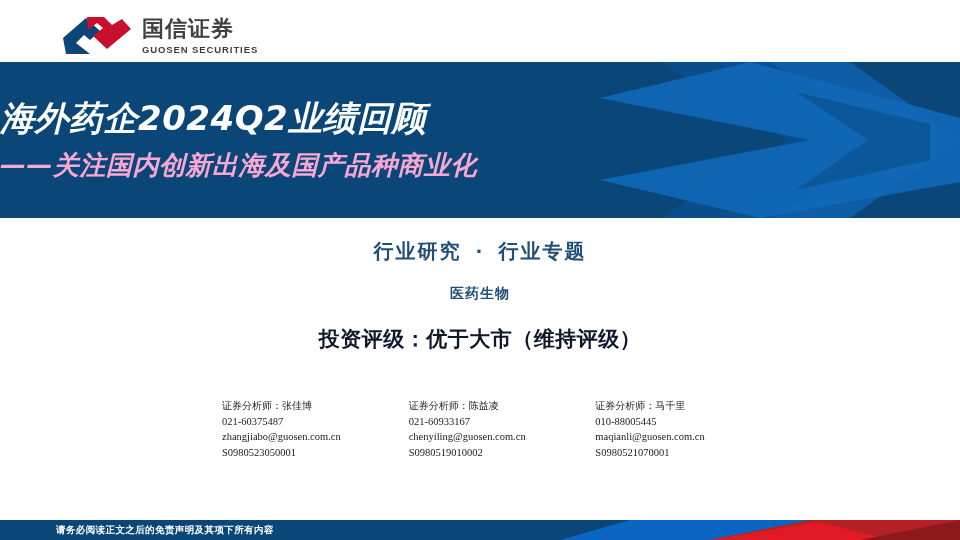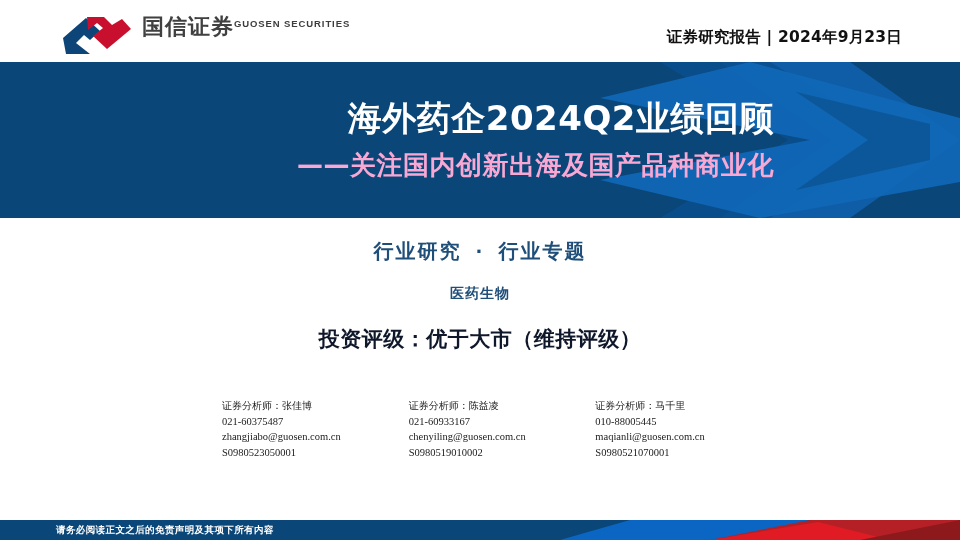--- a/index.html
+++ b/index.html
@@ -42,21 +42,21 @@
 
   #logo-mark {
     width: 74px;
     height: 42px;
     display: block;
   }
 
   #logo-text-block {
     margin-left: 8px;
     display: flex;
-    flex-direction: row;
+    flex-direction: column;
     justify-content: center;
     height: 42px;
   }
 
   #logo-cn {
     font-family: "DejaVu Sans", "Liberation Sans", sans-serif;
     font-size: 22px;
     font-weight: bold;
     color: #404040;
     letter-spacing: 1px;
@@ -105,23 +105,24 @@
   }
 
   #banner-text {
     position: absolute;
     left: 0;
     top: 0;
     width: 774px;
     height: 156px;
     display: flex;
     flex-direction: column;
-    align-items: flex-end;
+    align-items: flex-start;
     justify-content: center;
     z-index: 3;
+    font-style: italic;
   }
 
   #banner-title {
     font-family: "DejaVu Sans", "Liberation Sans", sans-serif;
     font-size: 34px;
     font-weight: bold;
     color: #ffffff;
     letter-spacing: 0.5px;
     line-height: 1.2;
     text-align: center;
@@ -256,21 +257,20 @@
       <svg id="logo-mark" viewBox="0 0 74 42">
         <path d="M3 23 L26 3 L40 16 L30 25 L24 20 L16 28 L30 39 L6 39 Z" fill="#0d4579"></path>
         <path d="M27 2 L44 2 L52 10 L62 4 L71 14 L47 34 L33 21 L43 13 L37 8 L28 15 Z" fill="#c8102e"></path>
       </svg>
       <div id="logo-text-block">
         <div id="logo-cn">国信证券</div>
         <div id="logo-en">GUOSEN SECURITIES</div>
       </div>
     </div>
 
-    <div id="report-meta">证券研究报告 | 2024年9月23日</div>
   </div>
 
   <div id="banner">
 
     <svg id="banner-deco" viewBox="0 0 360 156" preserveAspectRatio="none">
       <rect x="0" y="0" width="360" height="156" fill="#0a4678"></rect>
       <polygon points="120,0 250,0 360,78 250,156 120,156 232,78" fill="#0e5da6"></polygon>
       <polygon points="60,0 170,0 300,78 170,156 60,156 188,78" fill="#0b4f8e" opacity="0.85"></polygon>
       <polygon points="0,36 150,0 360,56 360,120 160,156 0,118 210,78" fill="#1068b8" opacity="0.9"></polygon>
       <polygon points="196,30 330,62 330,98 196,128 268,78" fill="#0a4a84" opacity="0.55"></polygon>

